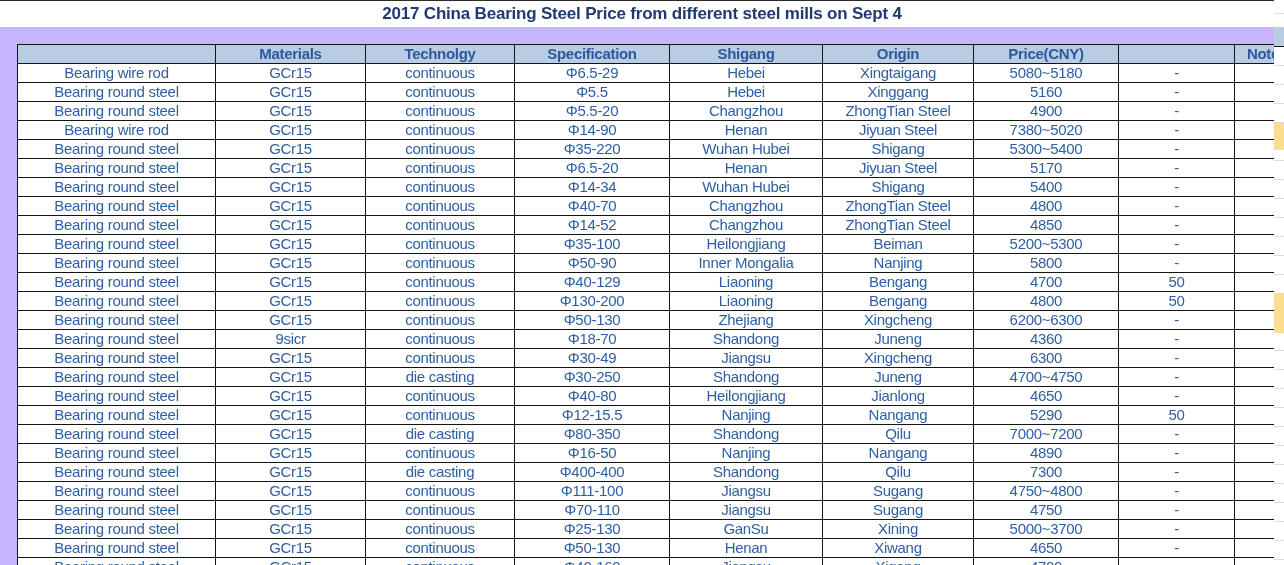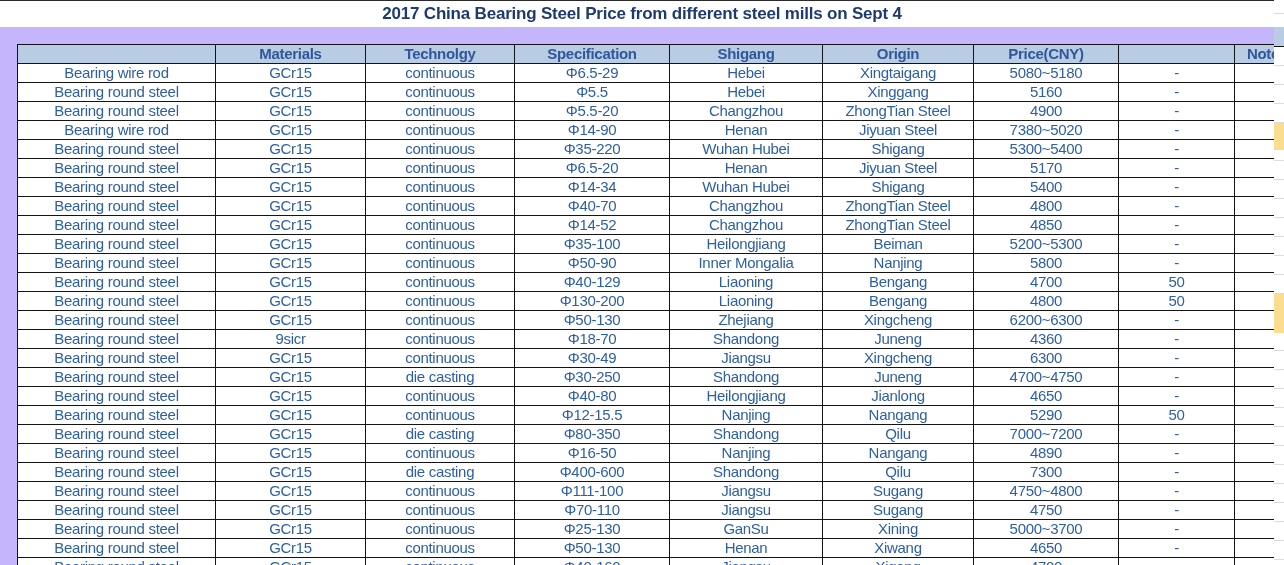--- a/index.html
+++ b/index.html
@@ -326,21 +326,21 @@
           <td>Nanjing</td>
           <td>Nangang</td>
           <td>4890</td>
           <td>-</td>
           <td></td>
         </tr>
         <tr>
           <td>Bearing round steel</td>
           <td>GCr15</td>
           <td>die casting</td>
-          <td>Φ400-600</td>
+          <td>Φ400-400</td>
           <td>Shandong</td>
           <td>Qilu</td>
           <td>7300</td>
           <td>-</td>
           <td></td>
         </tr>
         <tr>
           <td>Bearing round steel</td>
           <td>GCr15</td>
           <td>continuous</td>

